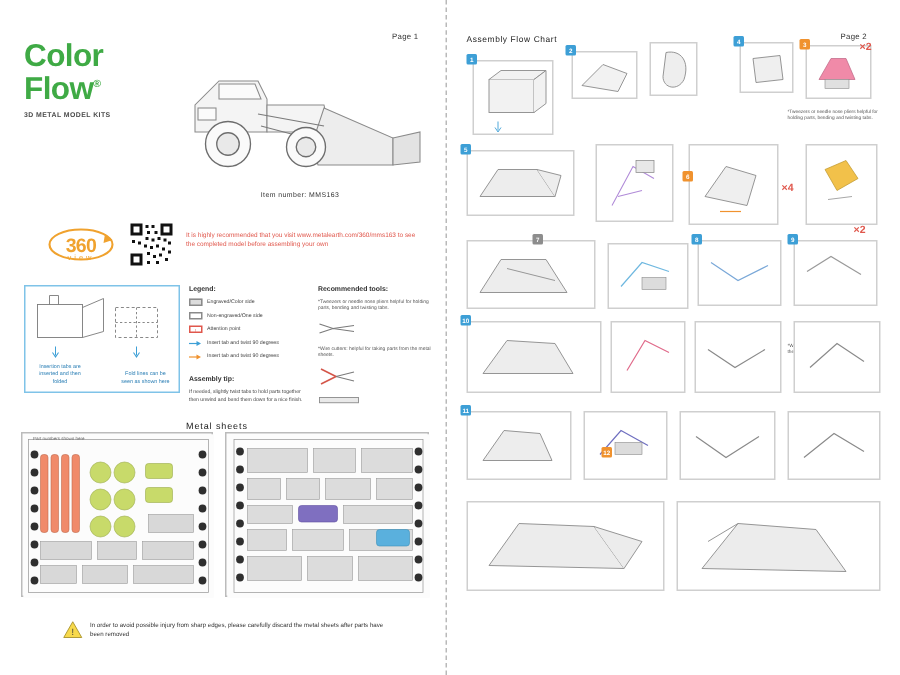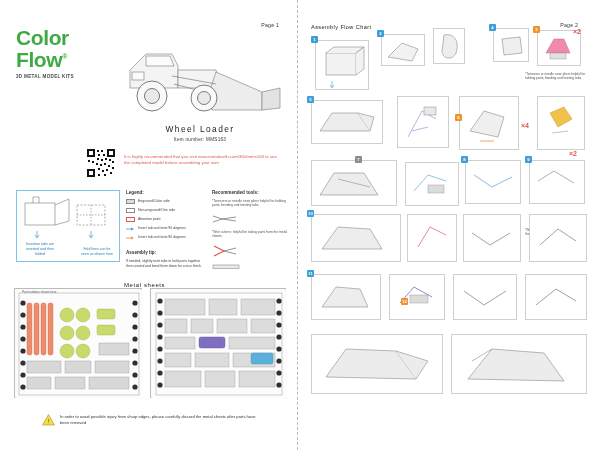--- a/index.html
+++ b/index.html
@@ -342,24 +342,31 @@
         <g stroke="#6d6d6d" stroke-width="0.9" fill="#fafafa">
           <circle cx="40" cy="70" r="15"></circle>
           <circle cx="40" cy="70" r="7.5" fill="#e9e9e9"></circle>
           <circle cx="92" cy="72" r="13"></circle>
           <circle cx="92" cy="72" r="6.5" fill="#e9e9e9"></circle>
         </g>
       </svg>
     </div>
 
     <div class="model-title">
-      <div class="name">Wheel Loader</div>
       <div class="item">Item number: MMS163</div>
     </div>
 
+    <div class="view360">
+      <svg width="48" height="26" viewBox="0 0 48 26">
+        <ellipse cx="24" cy="13" rx="21" ry="10" fill="none" stroke="#f0a22e" stroke-width="1.4"></ellipse>
+        <path d="M40 6 L45 10 L39 12 Z" fill="#f0a22e"></path>
+      </svg>
+      <div class="big" style="margin-top:-20px">360</div>
+      <div class="sub">view</div>
+    </div>
 
     <div class="qr">
       <svg width="30" height="30" viewBox="0 0 30 30">
         <rect width="30" height="30" fill="#ffffff"></rect>
         <g fill="#111">
           <rect x="1" y="1" width="8" height="8"></rect>
             <rect x="3" y="3" width="4" height="4" fill="#fff"></rect>
           <rect x="21" y="1" width="8" height="8"></rect>
             <rect x="23" y="3" width="4" height="4" fill="#fff"></rect>
           <rect x="1" y="21" width="8" height="8"></rect>

